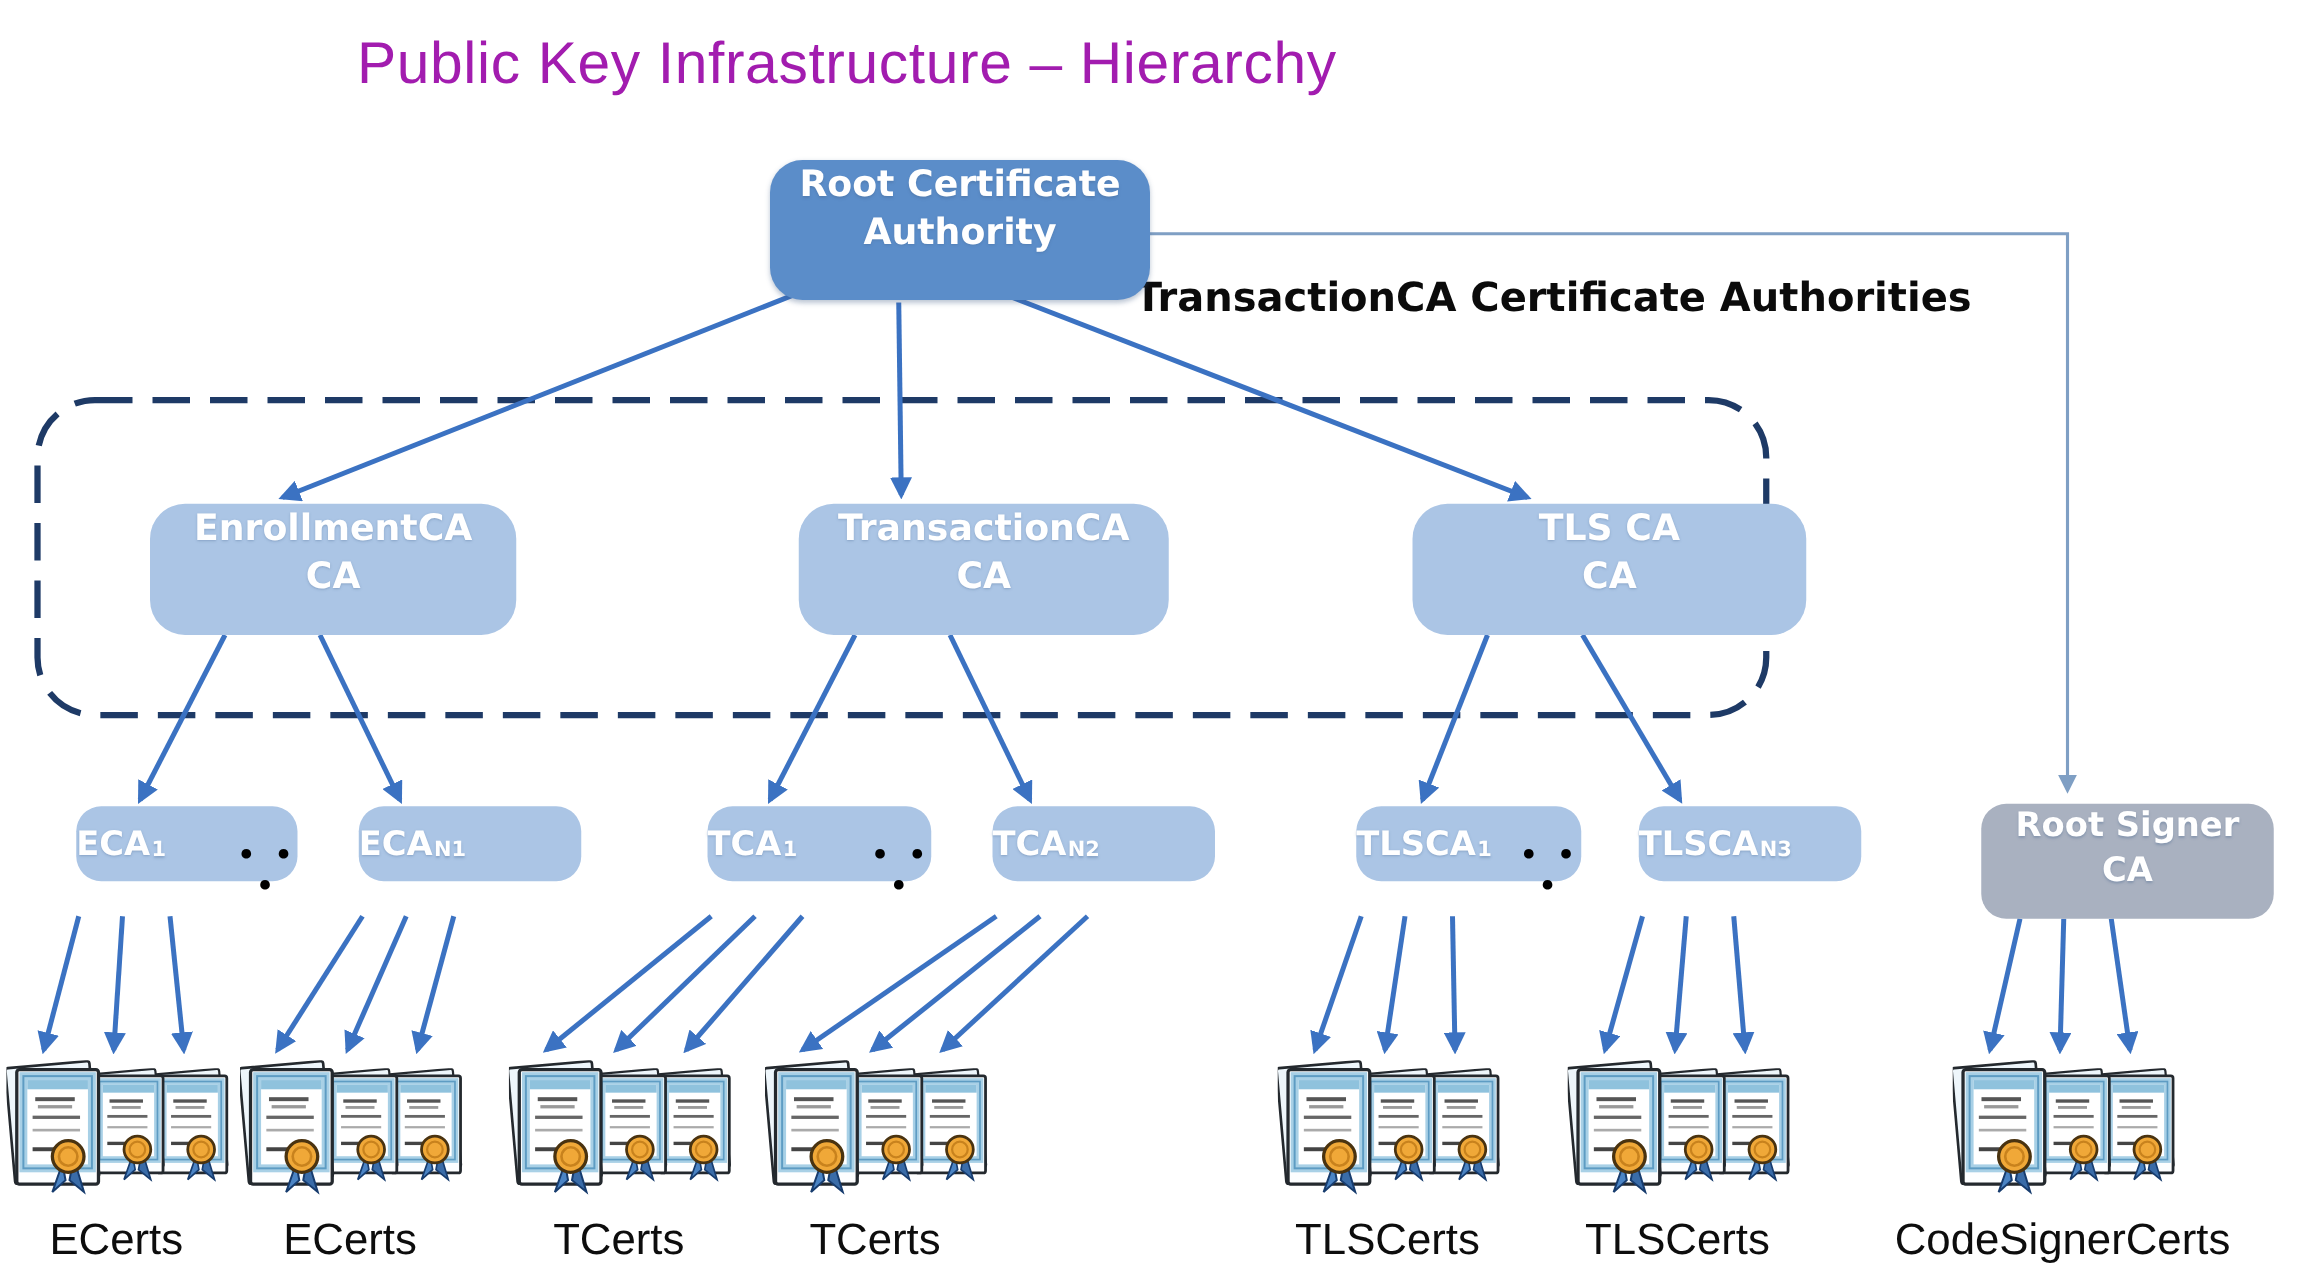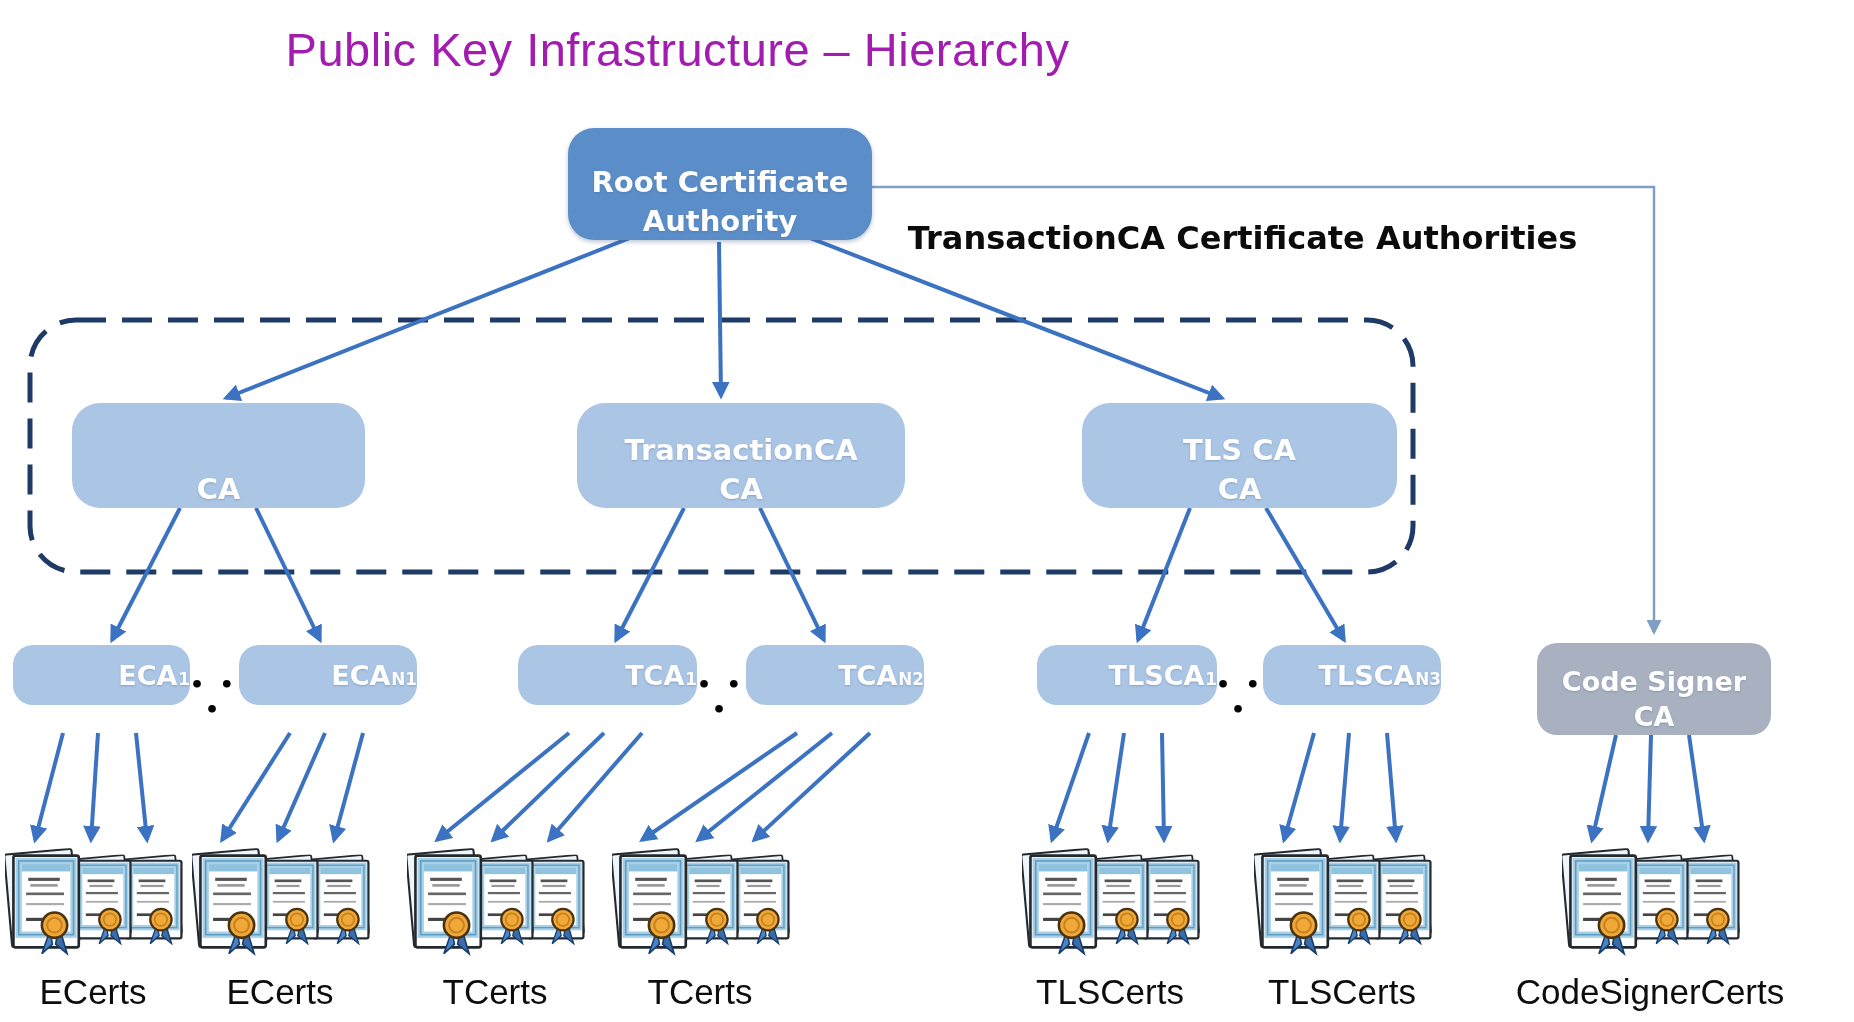--- a/index.html
+++ b/index.html
@@ -13,23 +13,24 @@
     color:#a21caf; letter-spacing:0.5px;
   }
   .edges { position:absolute; left:0; top:0; }
   .edge  { stroke:var(--arrow); stroke-width:4; fill:none; }
   .edge-link { stroke:var(--link-line); stroke-width:2.5; fill:none; }
   .dashed-frame { stroke:var(--dashed-border); stroke-width:5; fill:none; stroke-dasharray:30 16; }
   #arrow-head path { fill:var(--arrow); }
   #arrow-head-thin path { fill:var(--link-line); }
 
   .node {
-    position:absolute; display:flex; flex-direction:column; align-items:center; justify-content:flex-end;
+    position:absolute; display:flex; flex-direction:column; align-items:center; justify-content:flex-start;
     color:var(--box-text); font-weight:bold; text-align:center;
     text-shadow:0 1px 2px rgba(70,100,140,0.35);
+    margin-left:48px;
   }
   .node .ln { line-height:1.32; }
   .root-node { left:568px; top:128px; width:304px; height:112px; border-radius:26px;
     background:var(--root-box); font-size:29px; box-shadow:0 2px 4px rgba(60,90,130,0.35); }
   .mid-node  { top:403px; height:105px; border-radius:28px; background:var(--ca-box); font-size:29px; }
   .sub-ca    { top:645px; height:60px; border-radius:20px; background:var(--ca-box);
                font-size:27px; flex-direction:row; align-items:center; }
   .sub-ca sub { font-size:62%; font-weight:bold; margin-left:1px; transform:translateY(4px); display:inline-block; }
   .cs-node   { left:1537px; top:643px; width:234px; height:92px; border-radius:20px;
                background:var(--code-signer-box); font-size:27px; }
@@ -138,23 +139,24 @@
   <div class="title">Public Key Infrastructure – Hierarchy</div>
 
   <div class="section-label">TransactionCA Certificate Authorities</div>
 
   <div class="node root-node">
     <div class="ln">Root Certificate</div>
     <div class="ln">Authority</div>
   </div>
 
   <div class="node mid-node" style="left:72px; width:293px;">
-    <div class="ln">CA</div>
-  </div>
-  <div class="node mid-node" style="left:577px; width:328px;">
+    <div class="ln">EnrollmentCA</div>
+    <div class="ln">CA</div>
+  </div>
+  <div class="node mid-node" style="left:591px; width:296px;">
     <div class="ln">TransactionCA</div>
     <div class="ln">CA</div>
   </div>
   <div class="node mid-node" style="left:1082px; width:315px;">
     <div class="ln">TLS CA</div>
     <div class="ln">CA</div>
   </div>
 
   <div class="node sub-ca" style="left:13px; width:177px;">
     <span>ECA</span>
@@ -180,21 +182,21 @@
     <span>TLSCA</span>
       <sub>1</sub>
   </div>
   <div class="dots" style="left:1205px;">• • •</div>
   <div class="node sub-ca" style="left:1263px; width:178px;">
     <span>TLSCA</span>
       <sub>N3</sub>
   </div>
 
   <div class="node cs-node">
-    <div class="ln">Code Signer</div>
+    <div class="ln">Root Signer</div>
     <div class="ln">CA</div>
   </div>
 
   <div class="cert-group" style="left:5px;">
     <svg class="cert c1" viewBox="0 0 74 102">
         <use href="#cert-symbol"></use>
       </svg>
     <svg class="cert c2" viewBox="0 0 74 102">
         <use href="#cert-symbol"></use>
       </svg>

